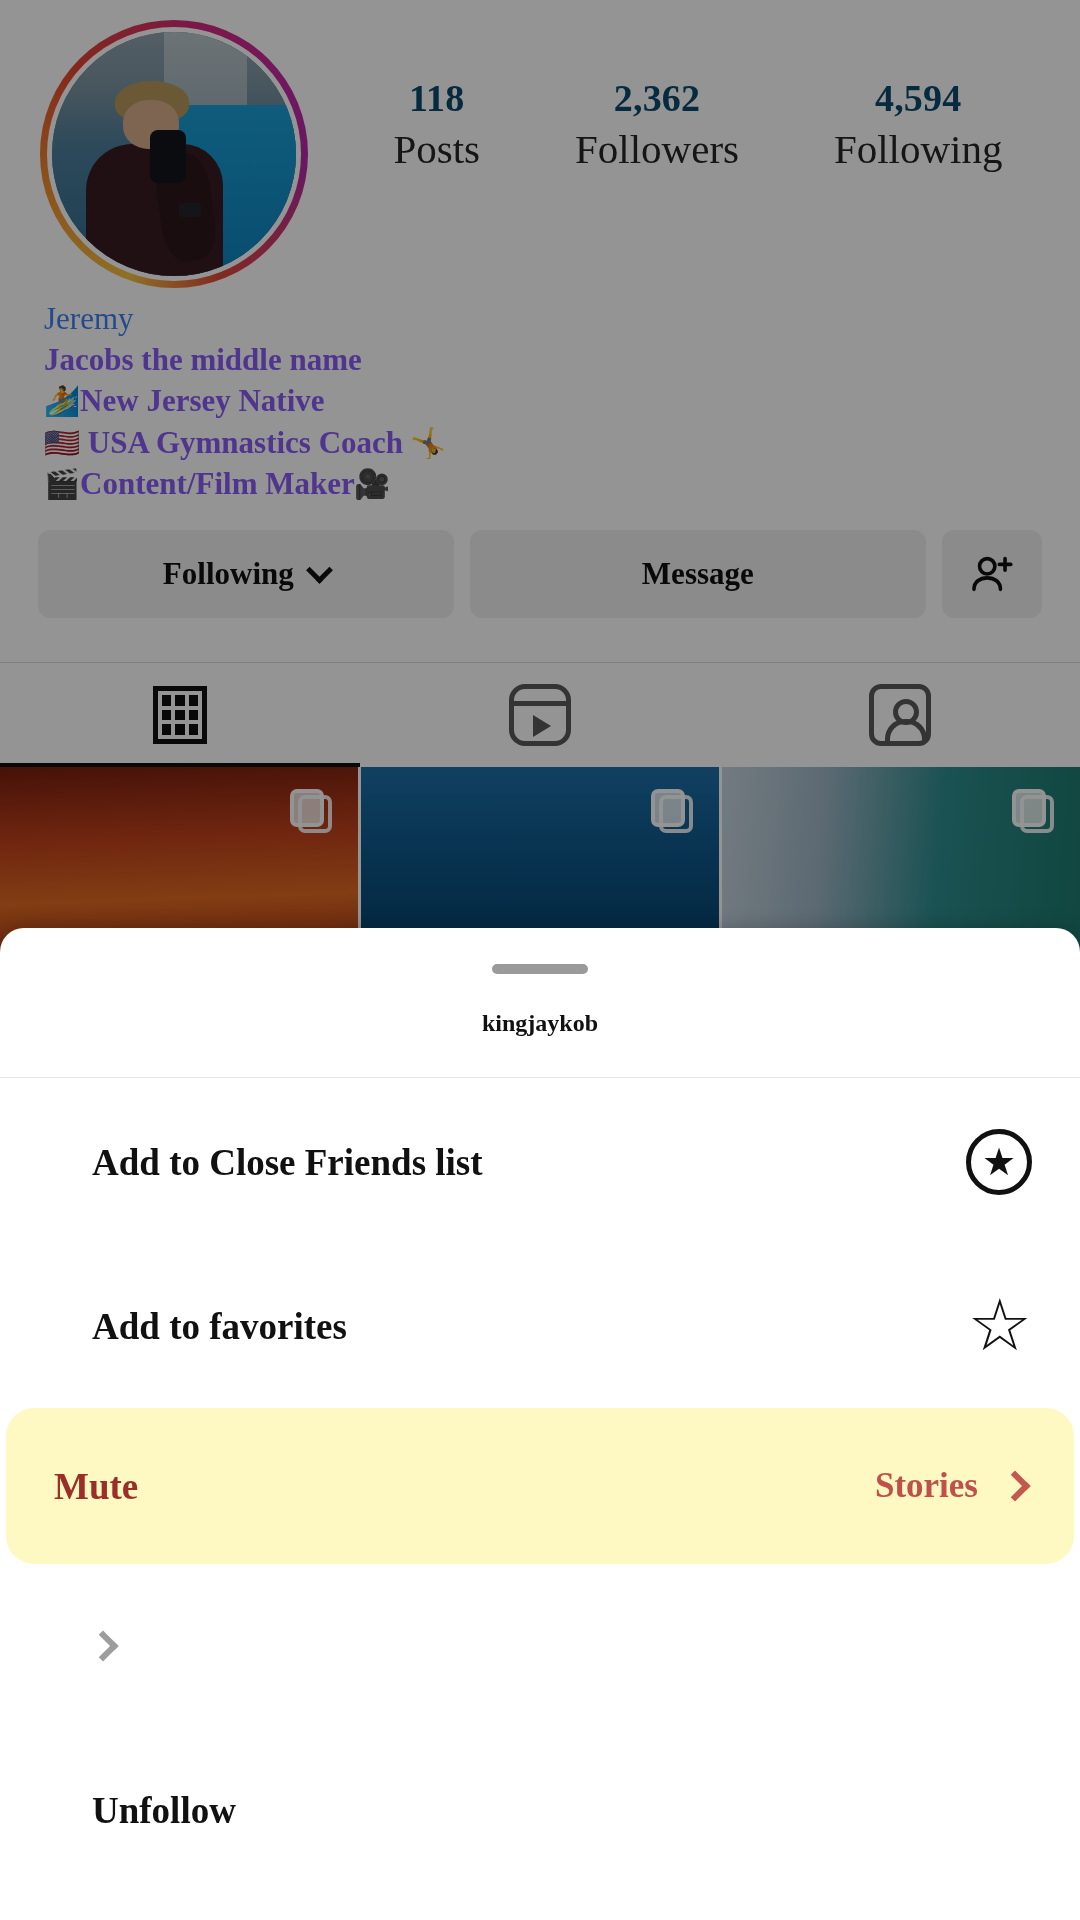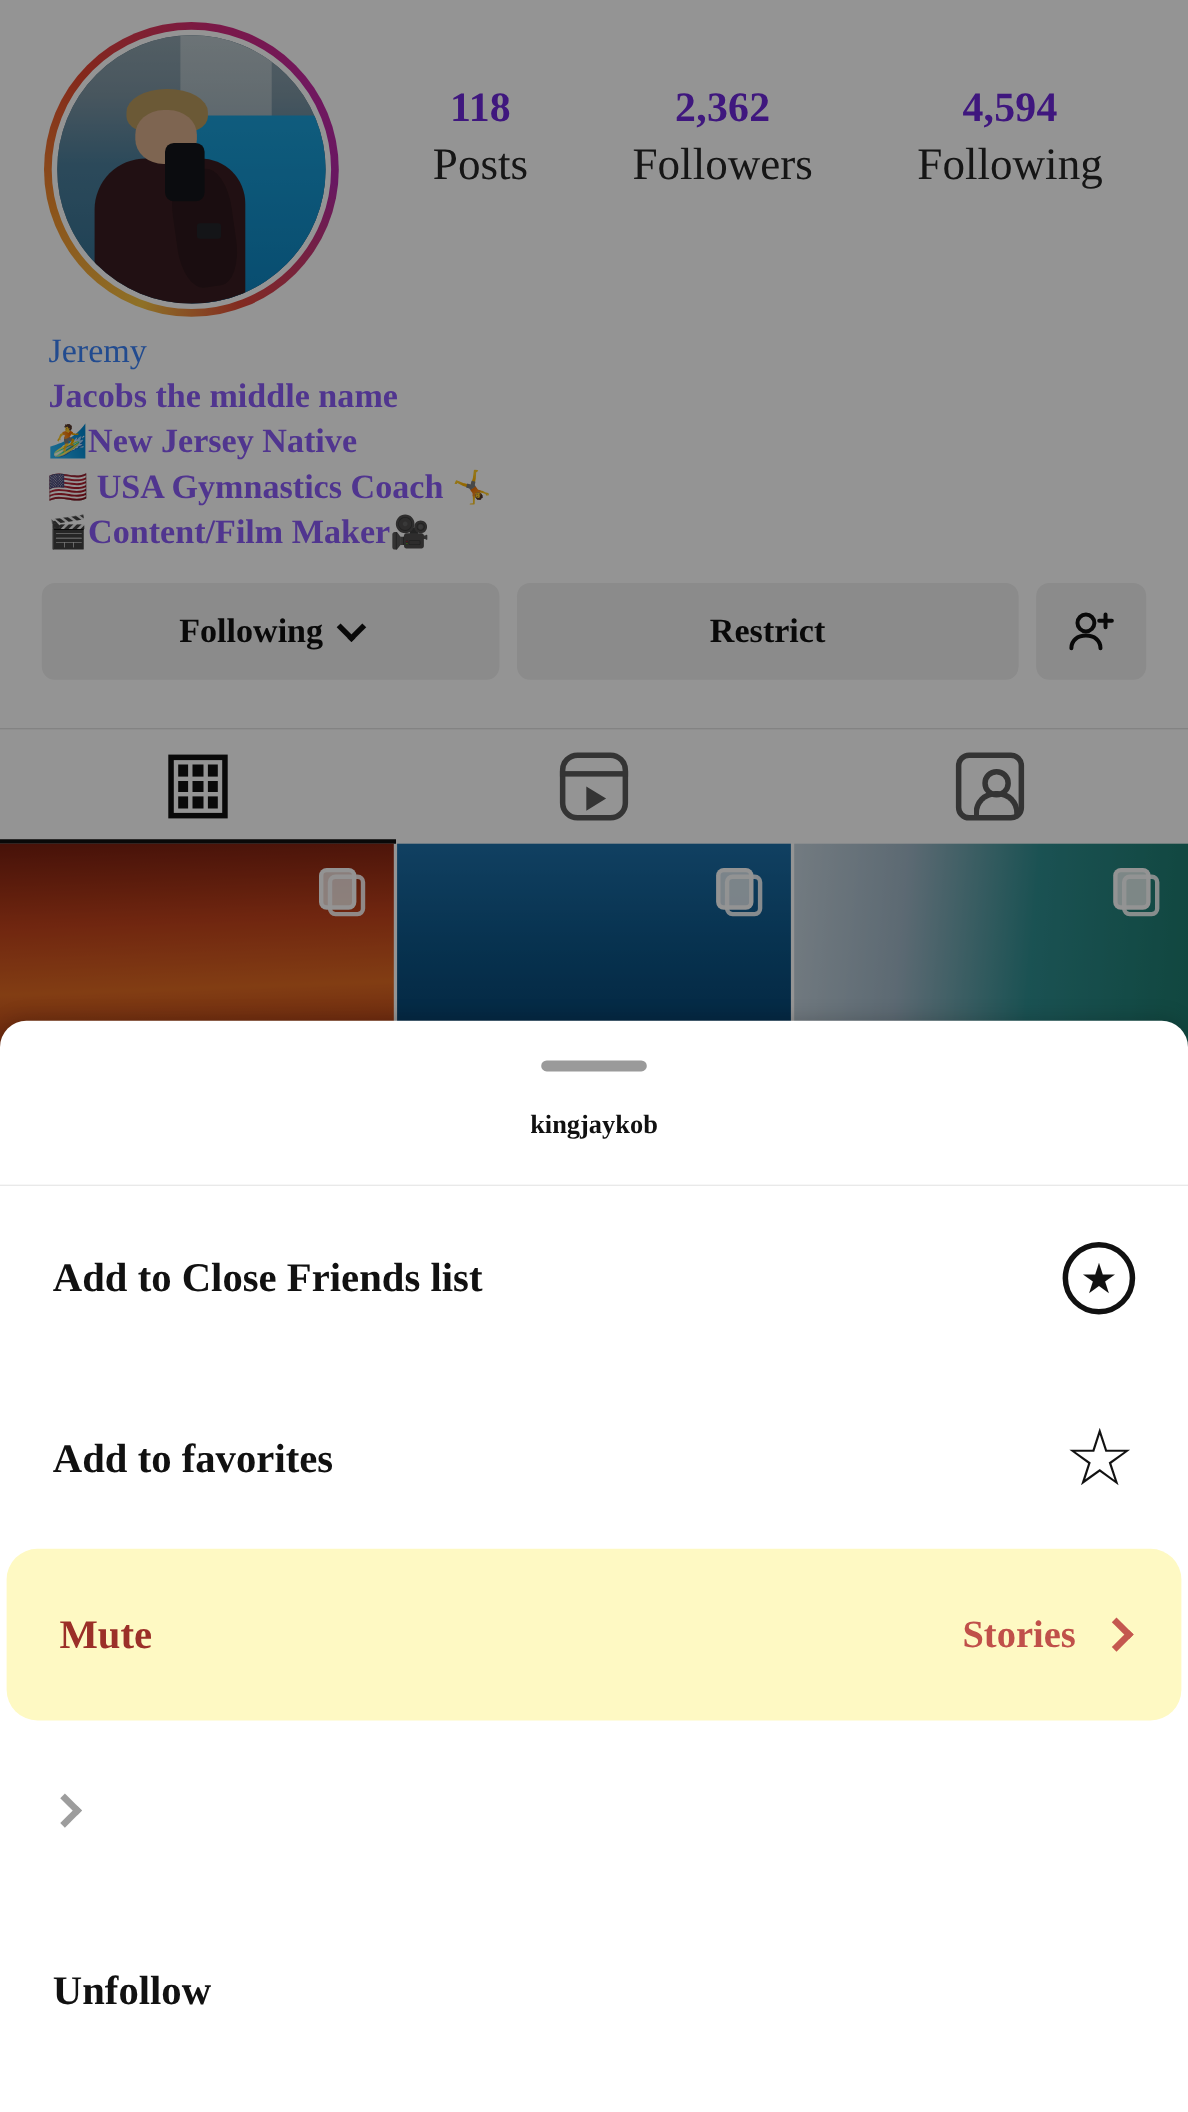--- a/index.html
+++ b/index.html
@@ -81,21 +81,21 @@
   }
 
   .stats {
     flex:1;
     display:flex;
     justify-content:space-around;
     padding:58px 30px 0 38px;
   }
   .stat { text-align:center; }
   .stat-num {
-    font-size:38px; font-weight:700; color:#6d28d9; line-height:1.18;
+    font-size:38px; font-weight:700; color:#0c4a6e; line-height:1.18;
     letter-spacing:.2px;
     font-family:Liberation Serif, serif;
   }
   .stat-lbl {
     font-size:41px; color:#262626; line-height:1.25; margin-top:3px;
   }
 
   .bio {
     padding:10px 0 0 44px;
   }
@@ -202,20 +202,21 @@
     margin-top:36px;
     padding-bottom:40px;
     border-bottom:1px solid #e4e4e4;
   }
   .rows { padding-top:2px; }
   .row {
     height:164px;
     display:flex; align-items:center;
     padding:0 48px;
     position:relative;
+    margin-left:44px;
   }
   .row-label {
     font-size:37px; color:#111; font-weight:700;
     flex:1;
   }
   .row-right {
     display:flex; align-items:center; gap:26px;
   }
   .row-value { font-size:35px; color:#c0504a; font-weight:700; }
 
@@ -301,21 +302,21 @@
         <span class="emj">🎬</span><span>Content/Film Maker</span><span class="emj">🎥</span>
       </div>
     </div>
 
     <div class="actions">
       <div class="btn btn-following">
         <span>Following</span>
         <span class="chev-dn"></span>
       </div>
       <div class="btn btn-message">
-        <span>Restrict</span>
+        <span>Message</span>
       </div>
       <div class="btn btn-add">
         <svg width="46" height="46" viewBox="0 0 24 24">
           <circle cx="9.5" cy="8" r="4" fill="none" stroke="#111" stroke-width="1.9"></circle>
           <path d="M2.6 20c0-3.9 3.1-6 6.9-6s6.9 2.1 6.9 6" fill="none" stroke="#111" stroke-width="1.9" stroke-linecap="round"></path>
           <path d="M18.8 4v6M15.8 7h6" stroke="#111" stroke-width="1.9" stroke-linecap="round"></path>
         </svg>
       </div>
     </div>
 

